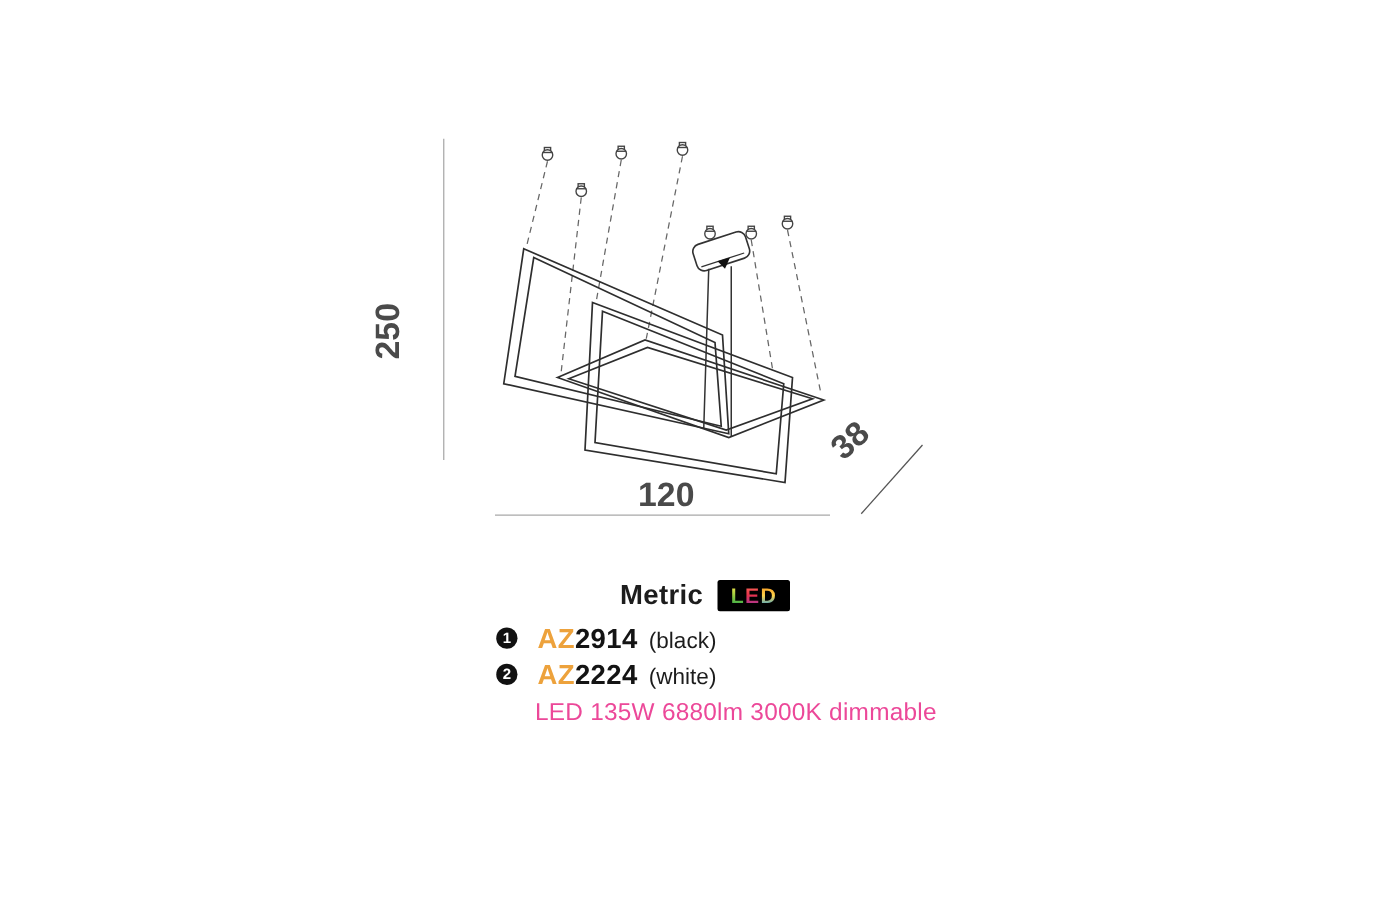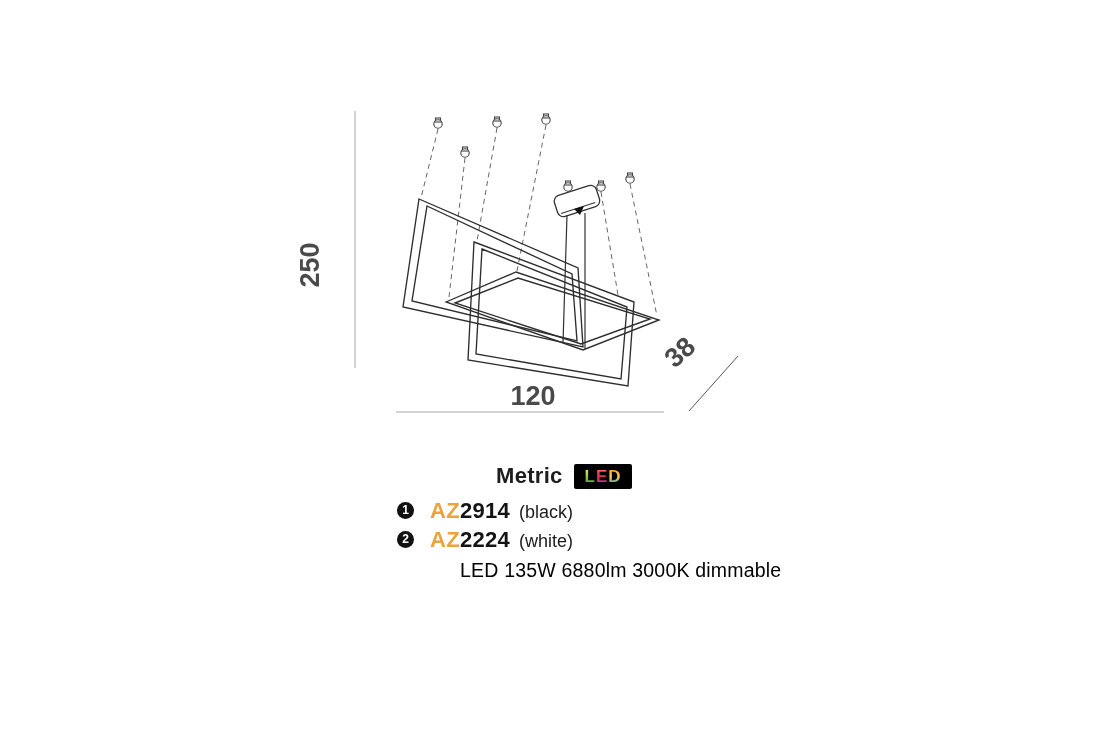--- a/index.html
+++ b/index.html
@@ -21,22 +21,22 @@
 
   .product-list{position:absolute;left:397px;top:498px;}
   .product-row{display:flex;align-items:baseline;margin-bottom:5px;height:24px;}
   .bullet{align-self:center;flex:0 0 auto;width:17px;height:17px;border-radius:50%;
           background:#111;color:#fff;font-size:12px;font-weight:700;display:inline-flex;
           align-items:center;justify-content:center;margin-right:16px;}
   .code{font-size:22px;font-weight:700;color:#141414;letter-spacing:.3px;text-align:right;}
   .code .prefix{color:#EDA23C;}
   .variant{font-size:18px;font-weight:400;color:#1c1c1c;margin-left:9px;}
 
-  .specs{position:absolute;left:428px;top:559px;font-size:19.5px;color:#000000;
-         line-height:22.5px;letter-spacing:.2px;margin-left:32px;}
+  .specs{position:absolute;left:428px;top:559px;font-size:19.5px;color:#ec4899;
+         line-height:22.5px;letter-spacing:.2px;}
 </style>
 </head>
 <body>
 
 <div class="page">
 
   <svg class="drawing-svg" viewBox="0 0 1100 732" xmlns="http://www.w3.org/2000/svg">
 
     <g stroke="#a8a8a8" stroke-width="1">
       <line x1="355" y1="111" x2="355" y2="368"></line>

